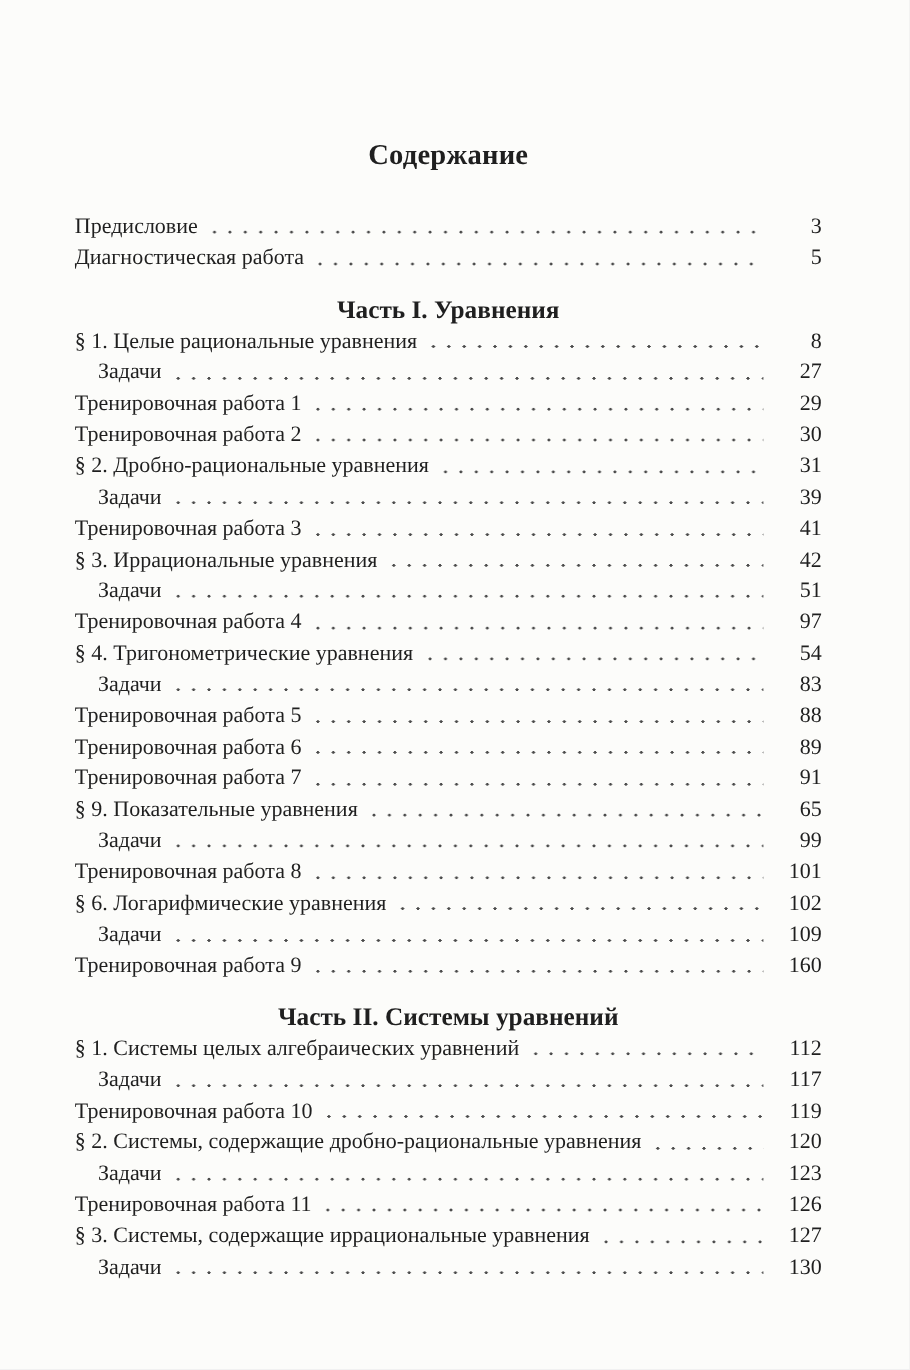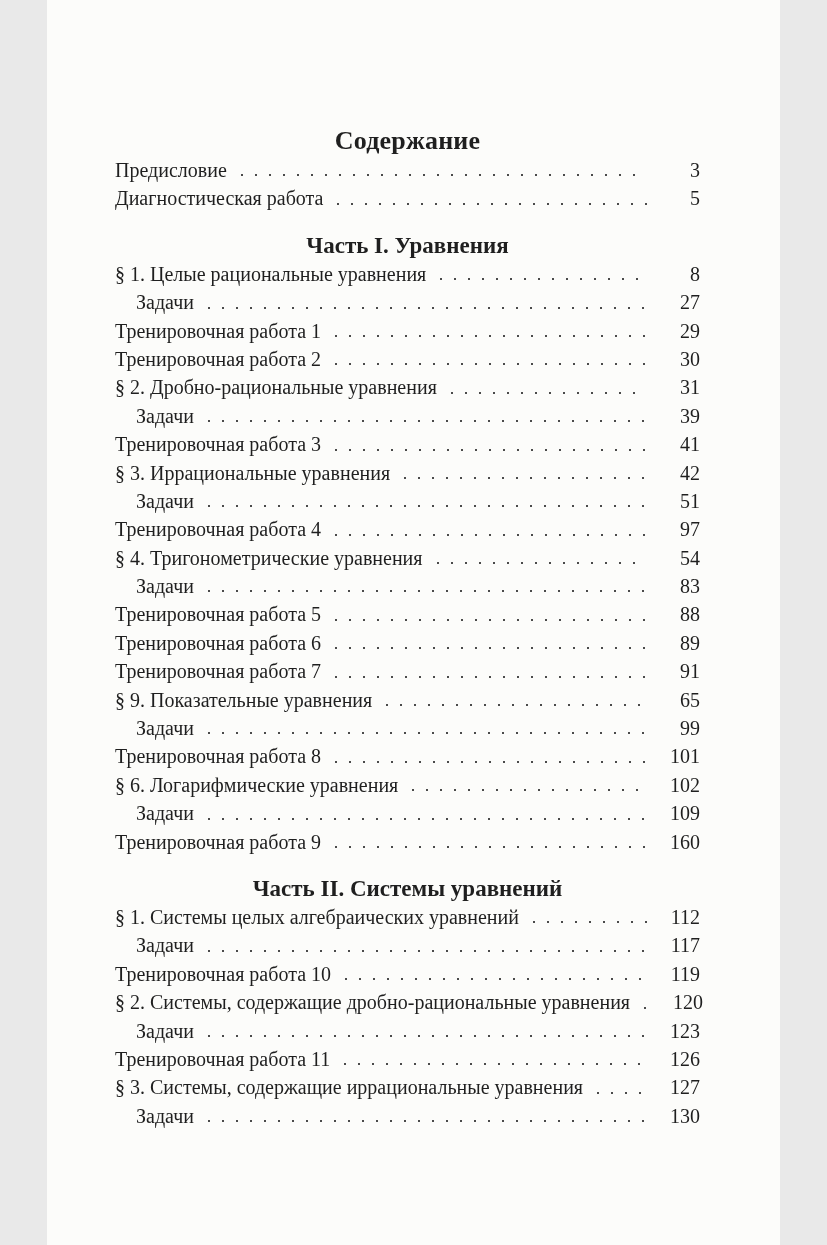--- a/index.html
+++ b/index.html
@@ -1,36 +1,36 @@
 <!DOCTYPE html>
 <html lang="ru"><head>
 <meta charset="utf-8">
 <style>
   html, body { margin: 0; padding: 0; background: #e9e9e9; }
   .page {
     position: relative;
-    width: 733px;
+    width: 827px;
     height: 1245px;
     margin: 0 auto;
     background: #fcfcfa;
     color: #1f1f1f;
     font-family: "Liberation Serif", "DejaVu Serif", serif;
     overflow: hidden;
     box-sizing: border-box;
     padding: 0 80px 0 68px;
   }
   .doc-title {
     margin: 0;
     padding-top: 126px;
     text-align: center;
     font-size: 26px;
     font-weight: 700;
     letter-spacing: 0.2px;
   }
-  .front-matter { }
+  .front-matter { margin-top: 36px; }
   .part-heading {
     margin: 20px 0 1px 0;
     text-align: center;
     font-size: 23px;
     font-weight: 700;
   }
   .toc-row {
     display: flex;
     align-items: baseline;
     font-size: 20px;

